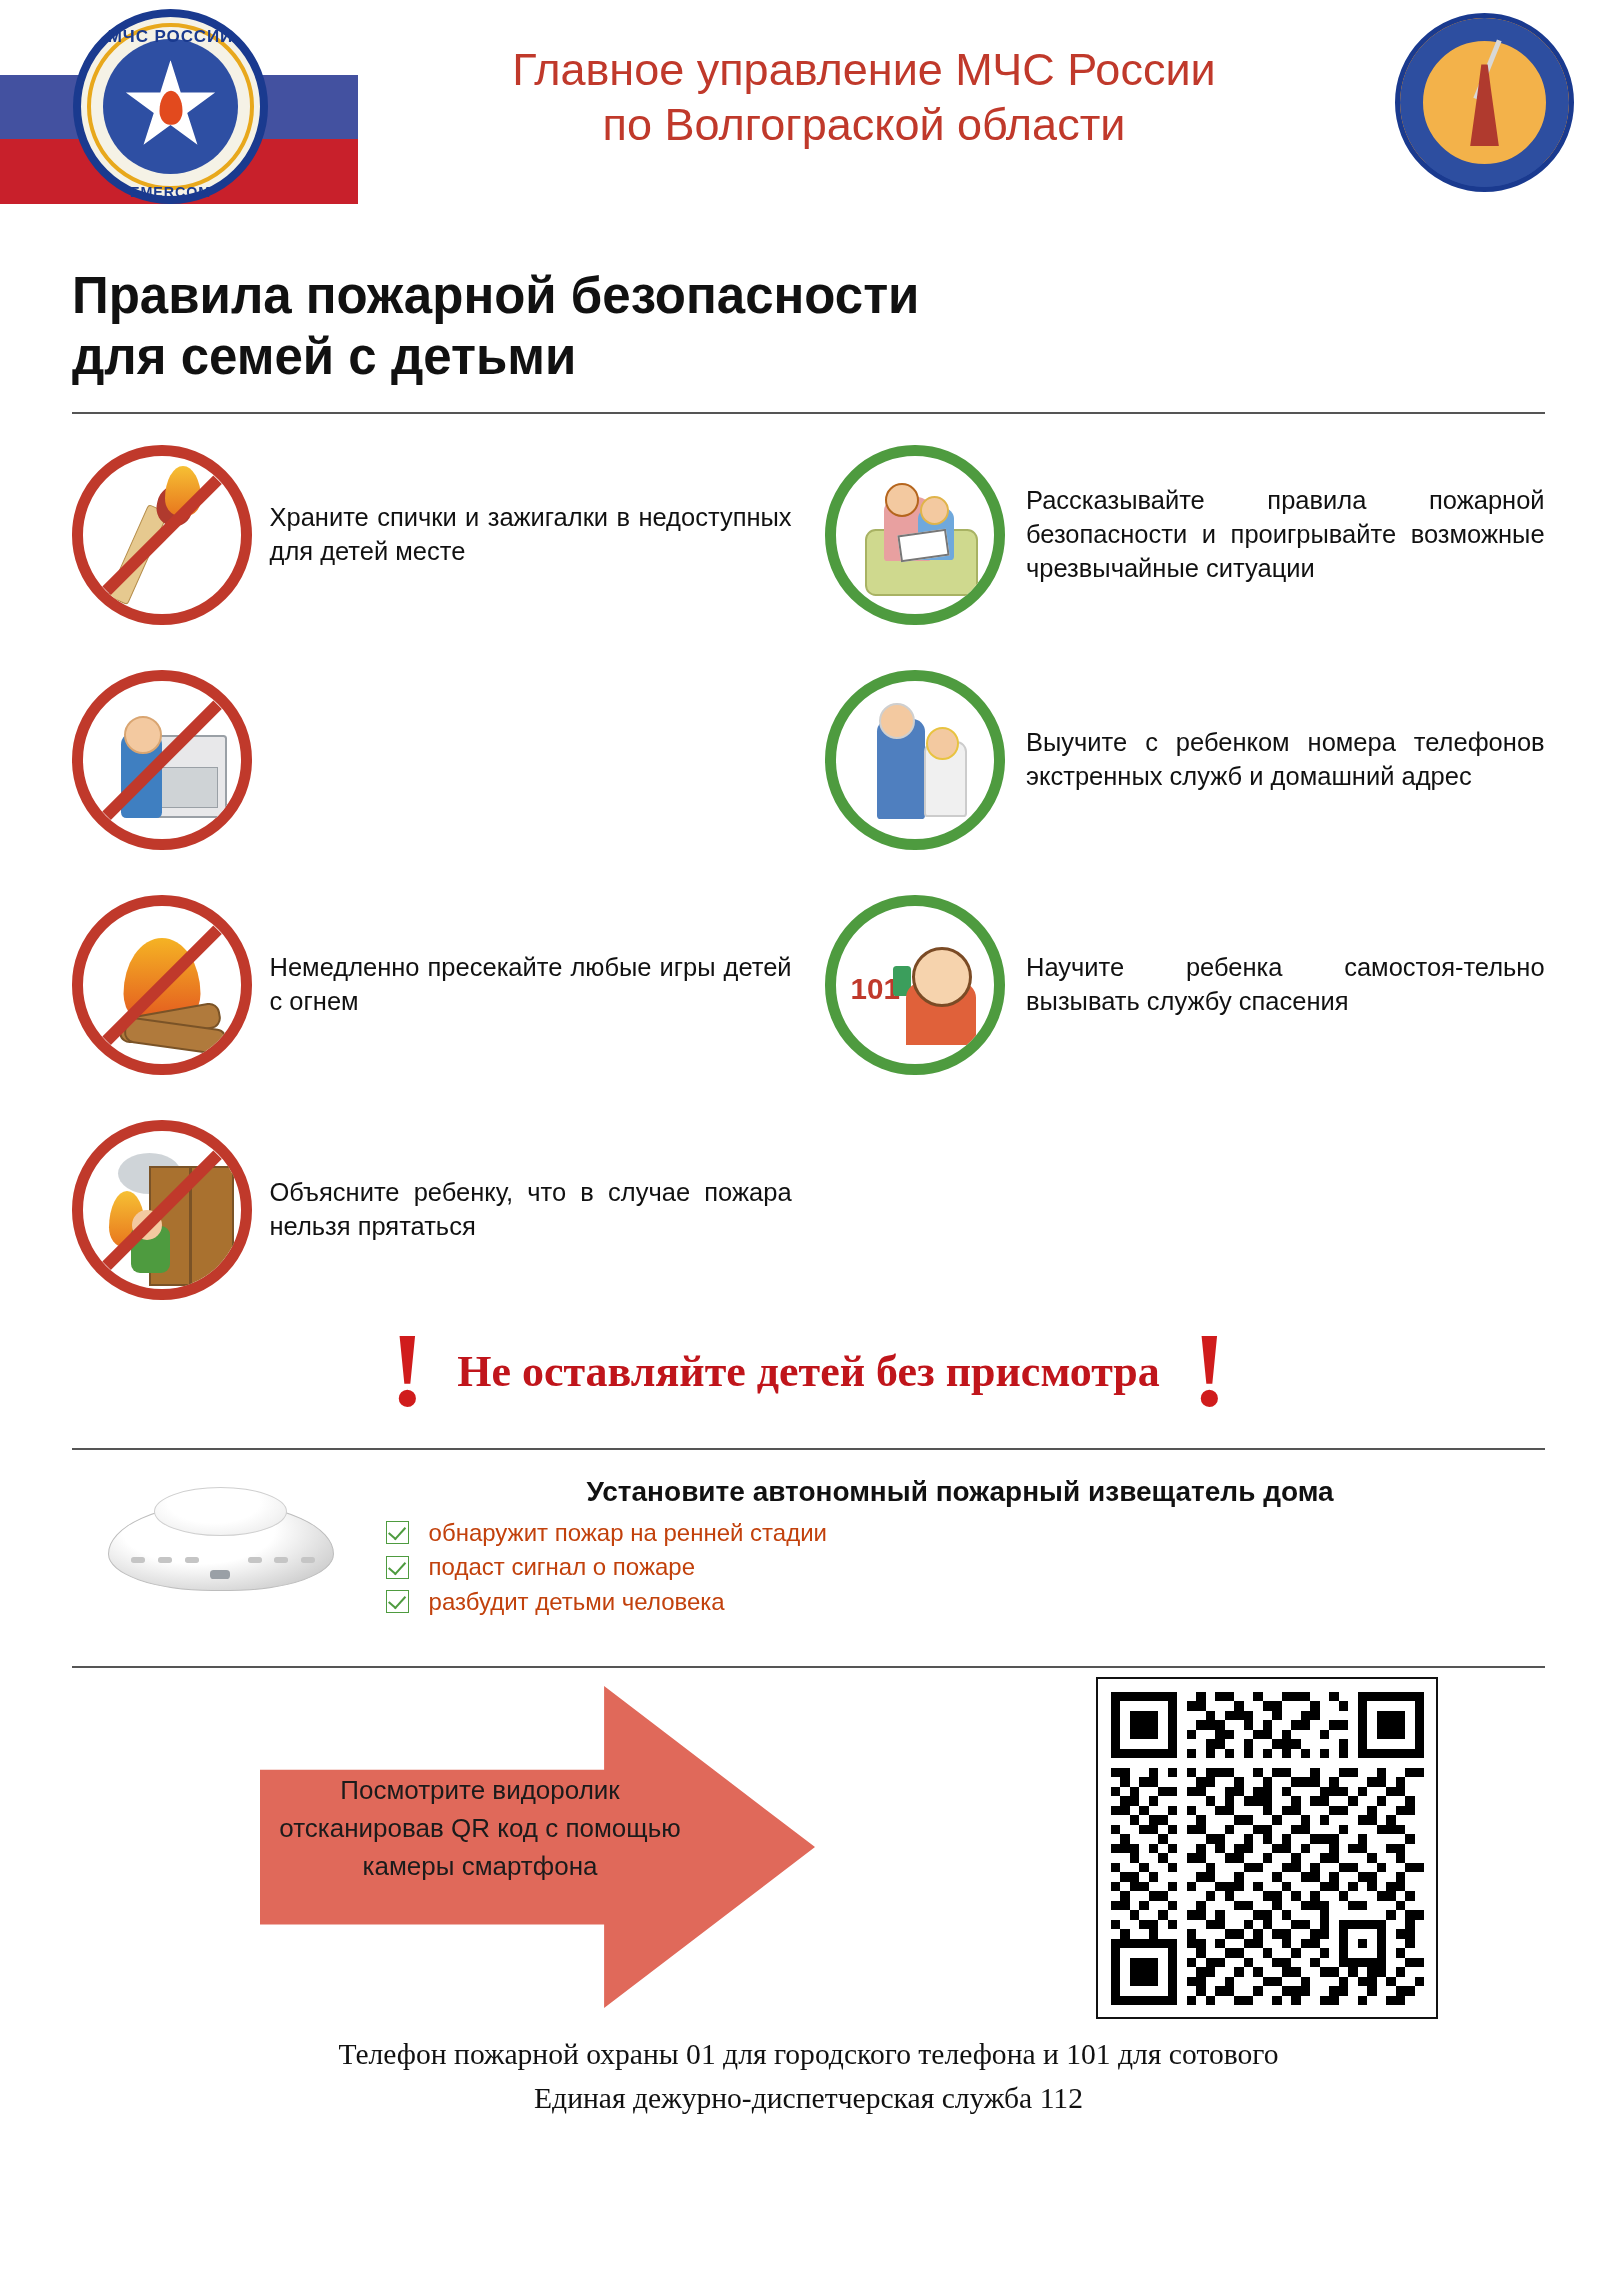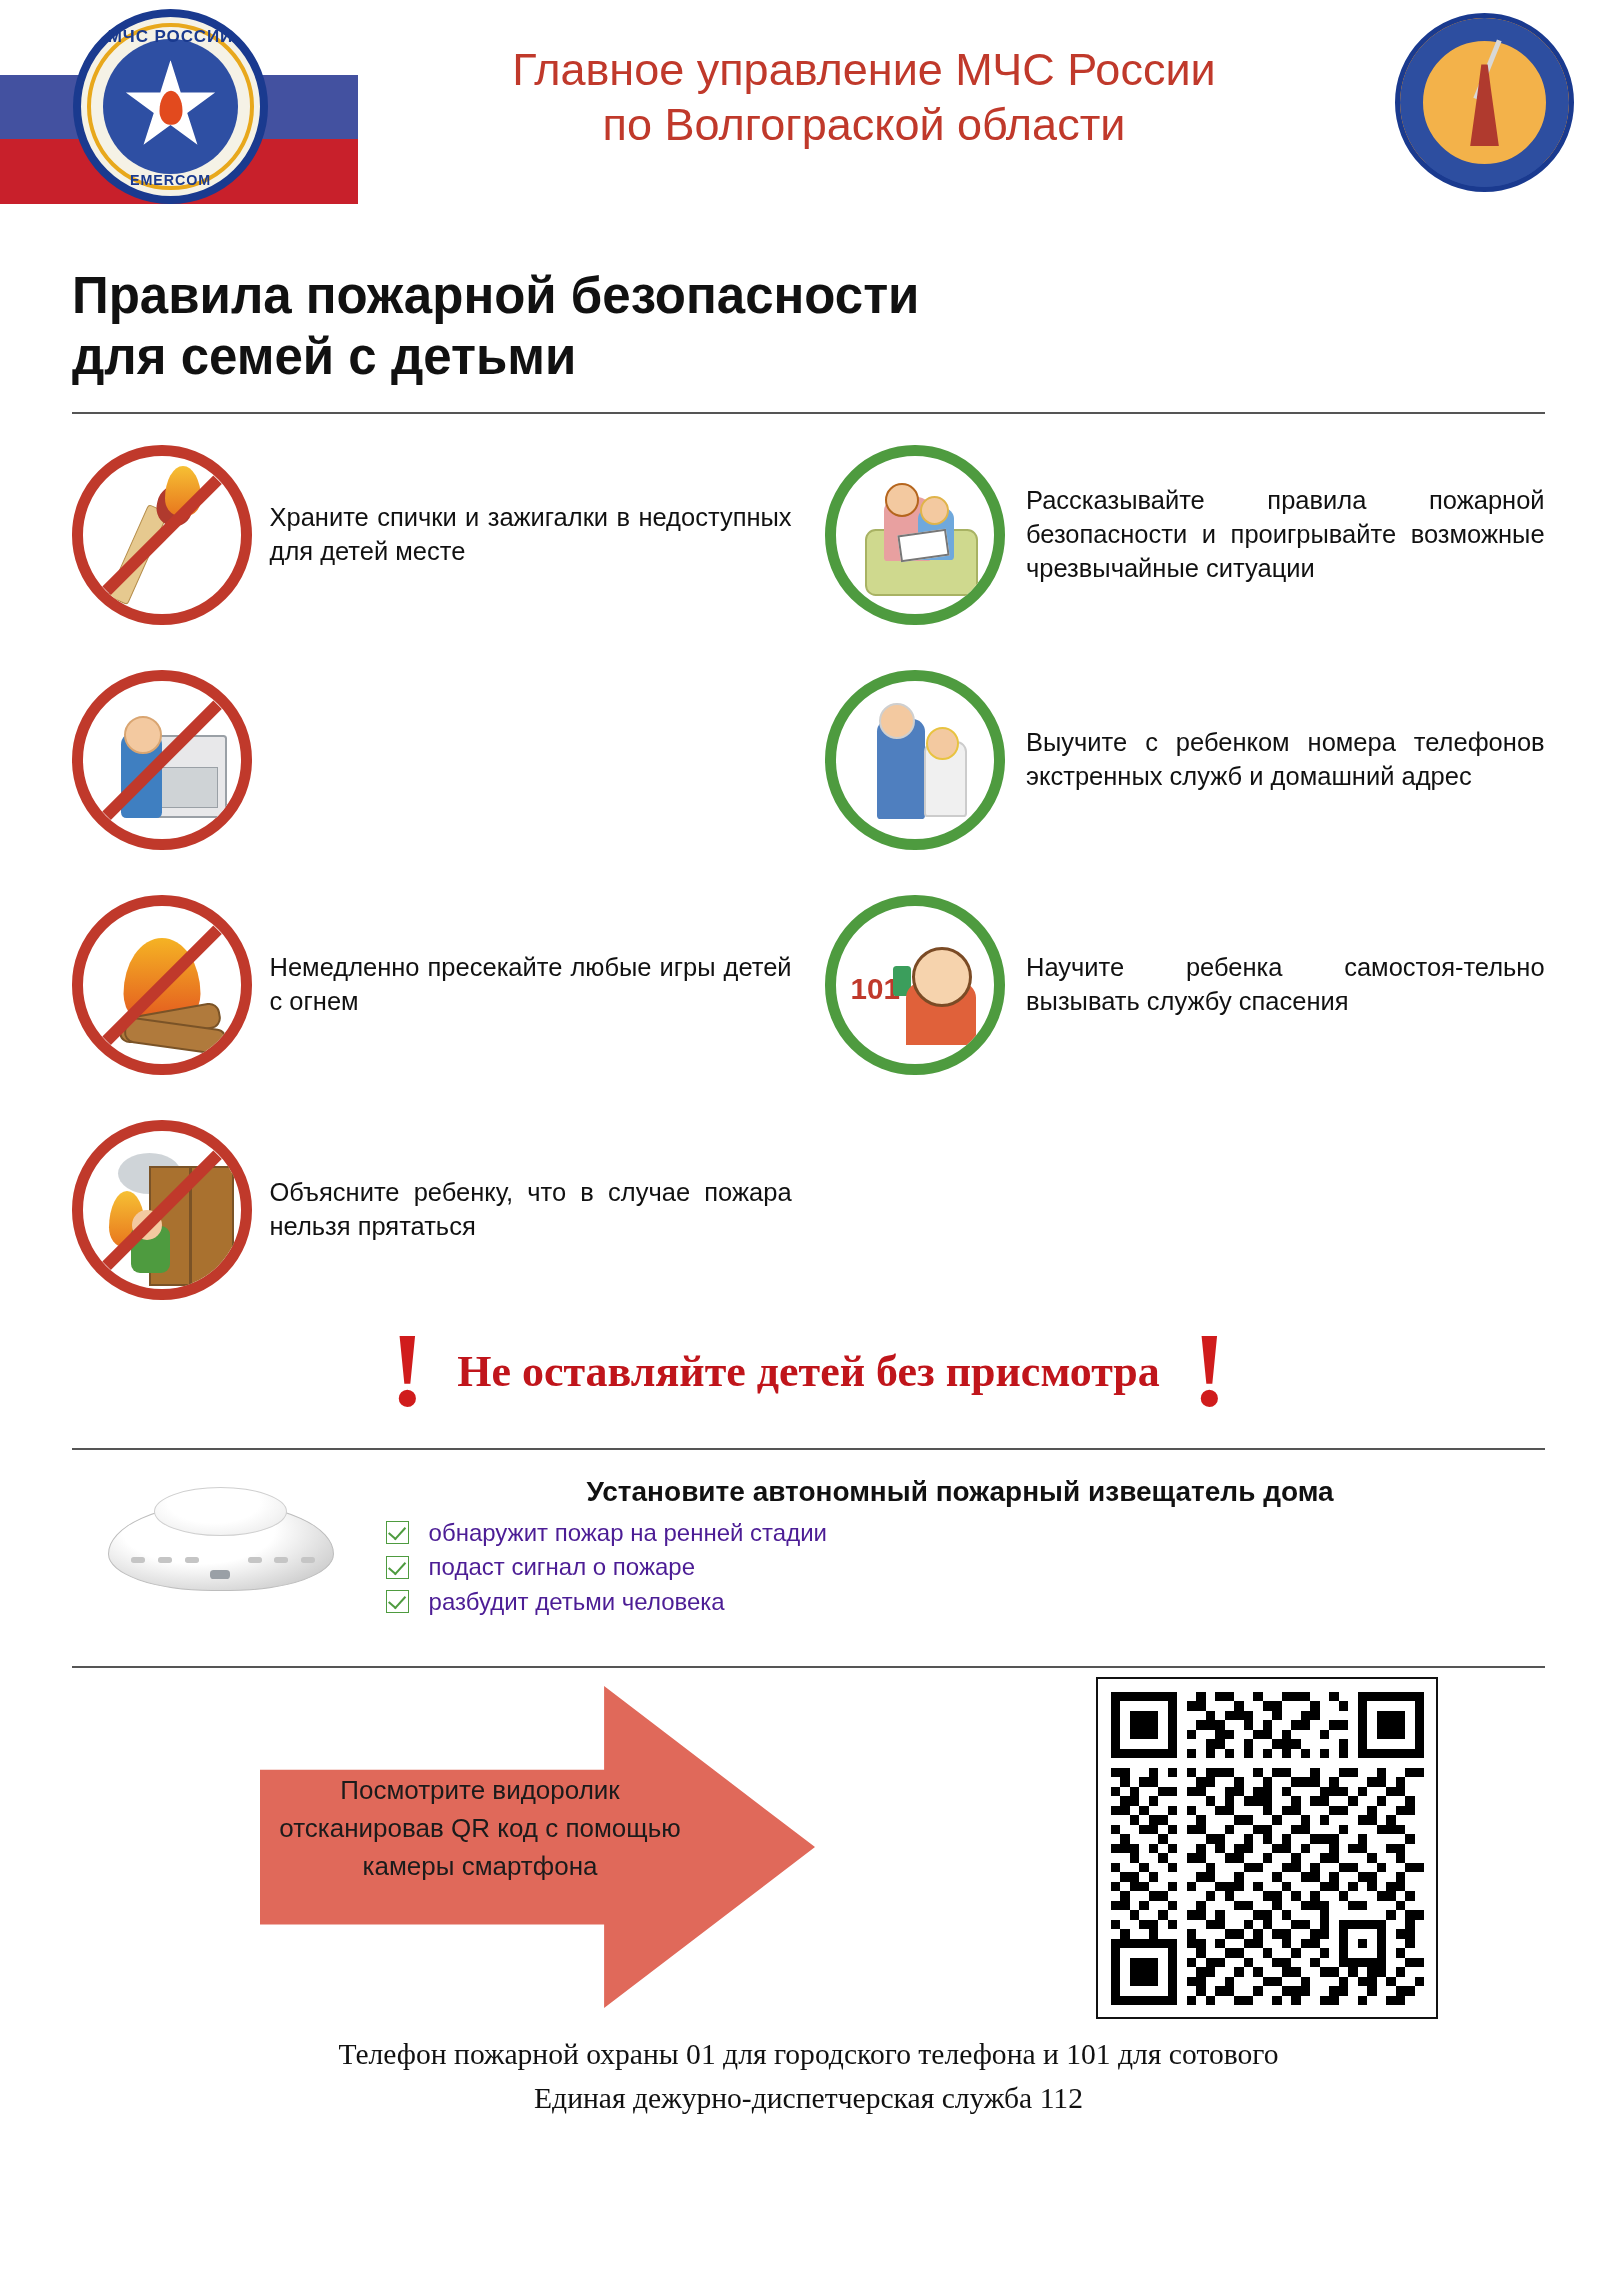--- a/index.html
+++ b/index.html
@@ -91,21 +91,21 @@
     position: absolute;
     left: 0;
     width: 100%;
     text-align: center;
     font-weight: bold;
     color: #1a3a8f;
     font-size: 17px;
     letter-spacing: 0.9px;
   }
   .emercom-logo .text-top { top: 18px; }
-  .emercom-logo .text-bottom { bottom: 16px; font-size: 14.3px; }
+  .emercom-logo .text-bottom { bottom: 4px; font-size: 14.3px; }
 
   .header-title {
     position: absolute;
     left: 358px;
     top: 43px;
     width: 1012px;
     text-align: center;
     color: #c0392b;
     font-size: 45px;
     line-height: 1.22;
@@ -647,21 +647,21 @@
     font-weight: bold;
     color: #111;
     margin-bottom: 10.7px;
     text-align: center;
   }
   .check-list { list-style: none; margin: 0; padding: 0 0 0 10.7px; }
   .check-list li {
     display: flex;
     align-items: center;
     font-size: 24px;
-    color: #4c1d95;
+    color: #c2410c;
     margin-bottom: 6.3px;
   }
   .check-box {
     flex: 0 0 23px;
     height: 23px;
     border: 1.8px solid #4e9b3f;
     margin-right: 19.7px;
     position: relative;
     box-sizing: border-box;
   }

